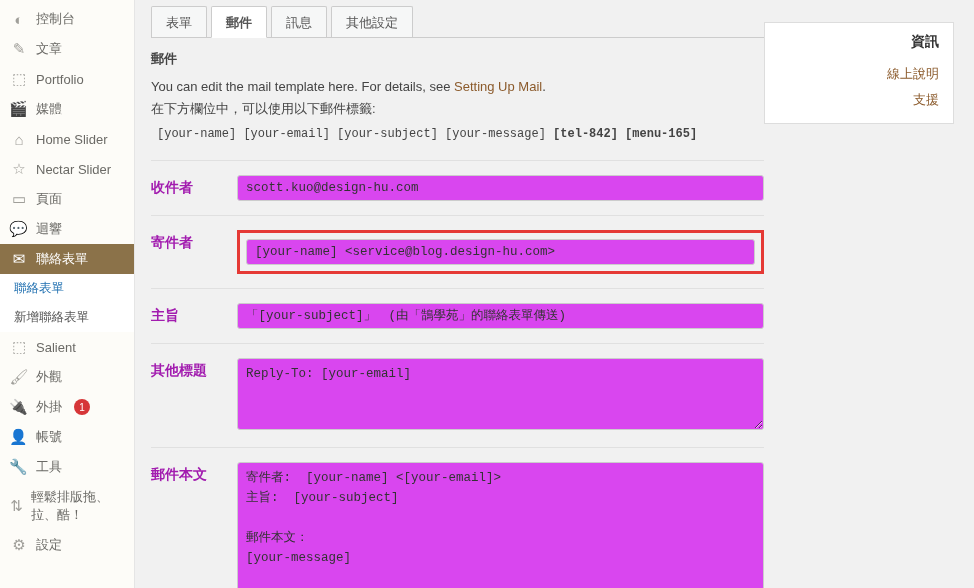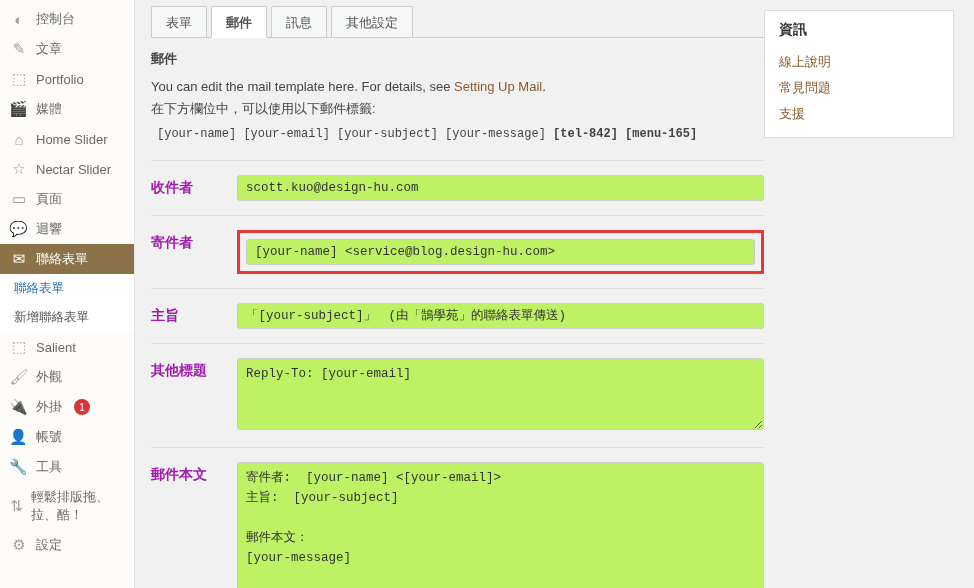--- a/index.html
+++ b/index.html
@@ -128,32 +128,33 @@
 .field-input {
   flex: 1;
 }
 .field-input input[type=text], .field-input textarea {
   width: 100%;
   padding: 5px 8px;
   font-size: 12.5px;
   font-family: "Courier New", monospace;
   border: 1px solid #ccc;
   border-radius: 3px;
-  background: #bef264;
+  background: #d946ef;
   color: #333;
 }
 .field-input textarea { resize: vertical; line-height: 1.6; }
 .highlighted {
   border: 3px solid #e53935 !important;
   padding: 6px;
 }
 .highlighted input { border-color: #bbb; color: #2271b1; }
 .infobox {
   width: 190px;
-  margin-top: 10px;
+  margin-top: 22px;
+  text-align: right;
 }
 .infobox-inner {
   background: #fff;
   border: 1px solid #ddd;
   padding: 10px 14px;
 }
 .infobox h3 { font-size: 14px; font-weight: 600; margin-bottom: 10px; color: #333; }
 .infobox a {
   display: block;
   color: #8b5a2b;
@@ -290,17 +291,16 @@
 
 --
 這封電子郵件由「鵠學苑」的聯絡表單所傳送，網站網址為 https://blog.design-hu.com</textarea></div>
     </div>
   </div>
 
   <div class="infobox">
     <div class="infobox-inner">
       <h3>資訊</h3>
       <a href="#">線上說明</a>
-      <a href="#">常見問題</a>
       <a href="#">支援</a>
     </div>
   </div>
 </div>
 
 </body></html>

